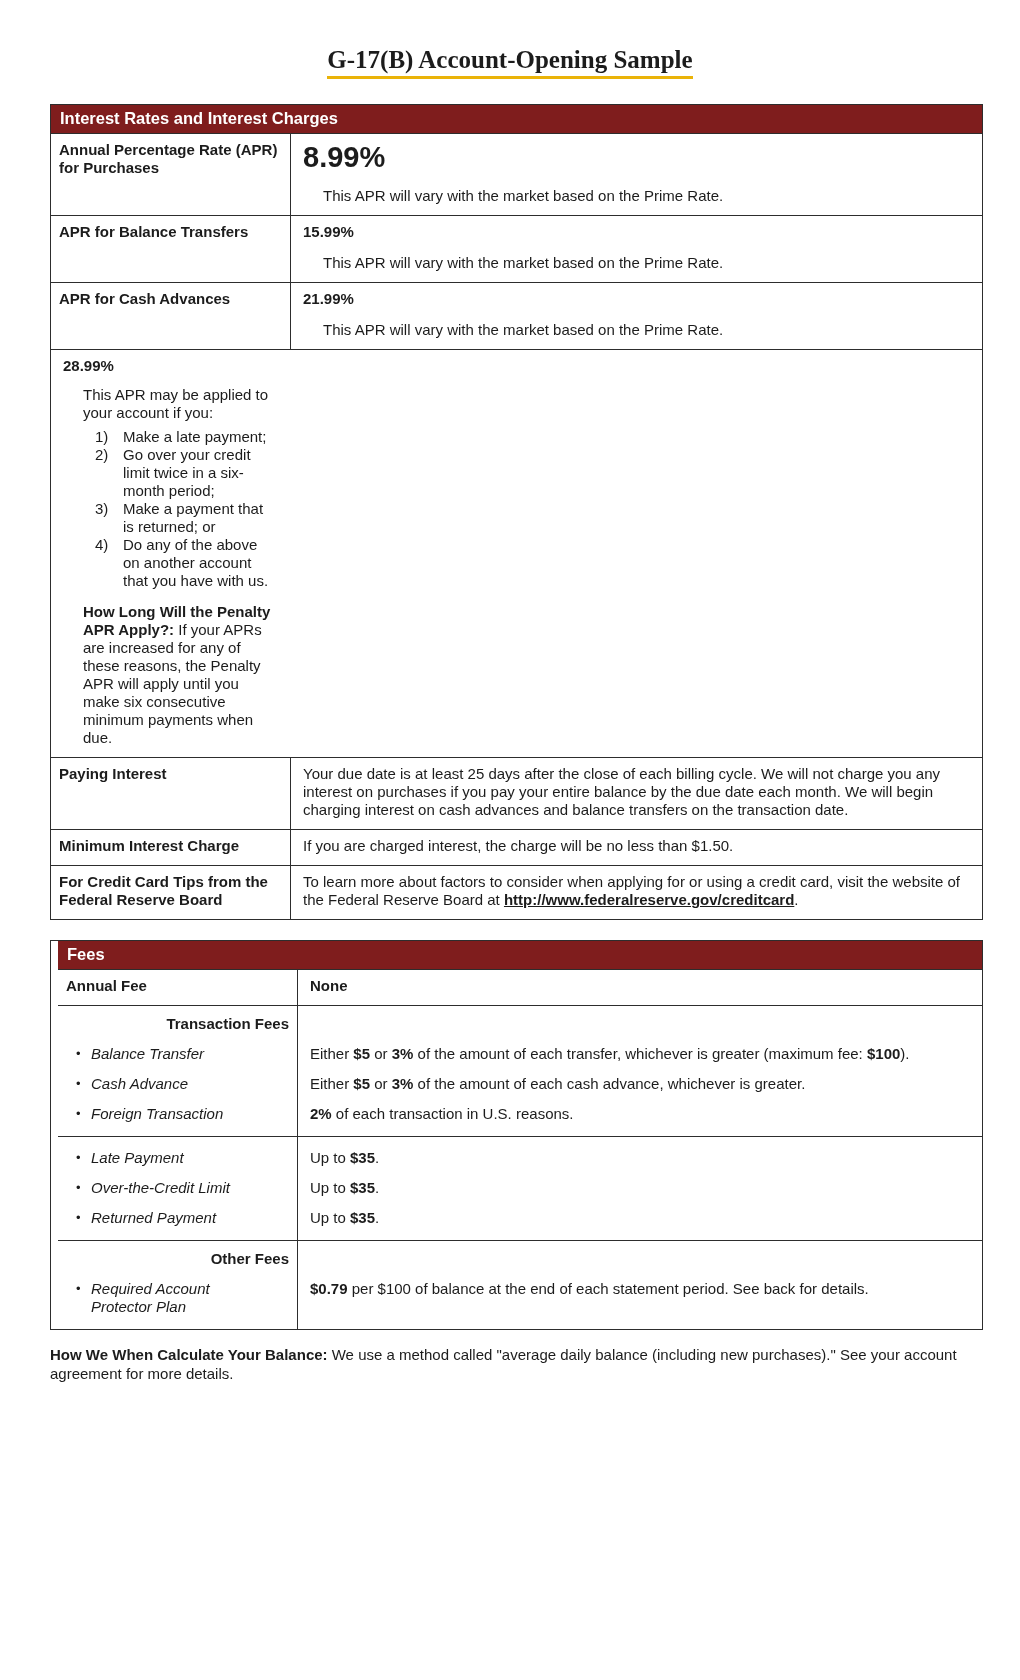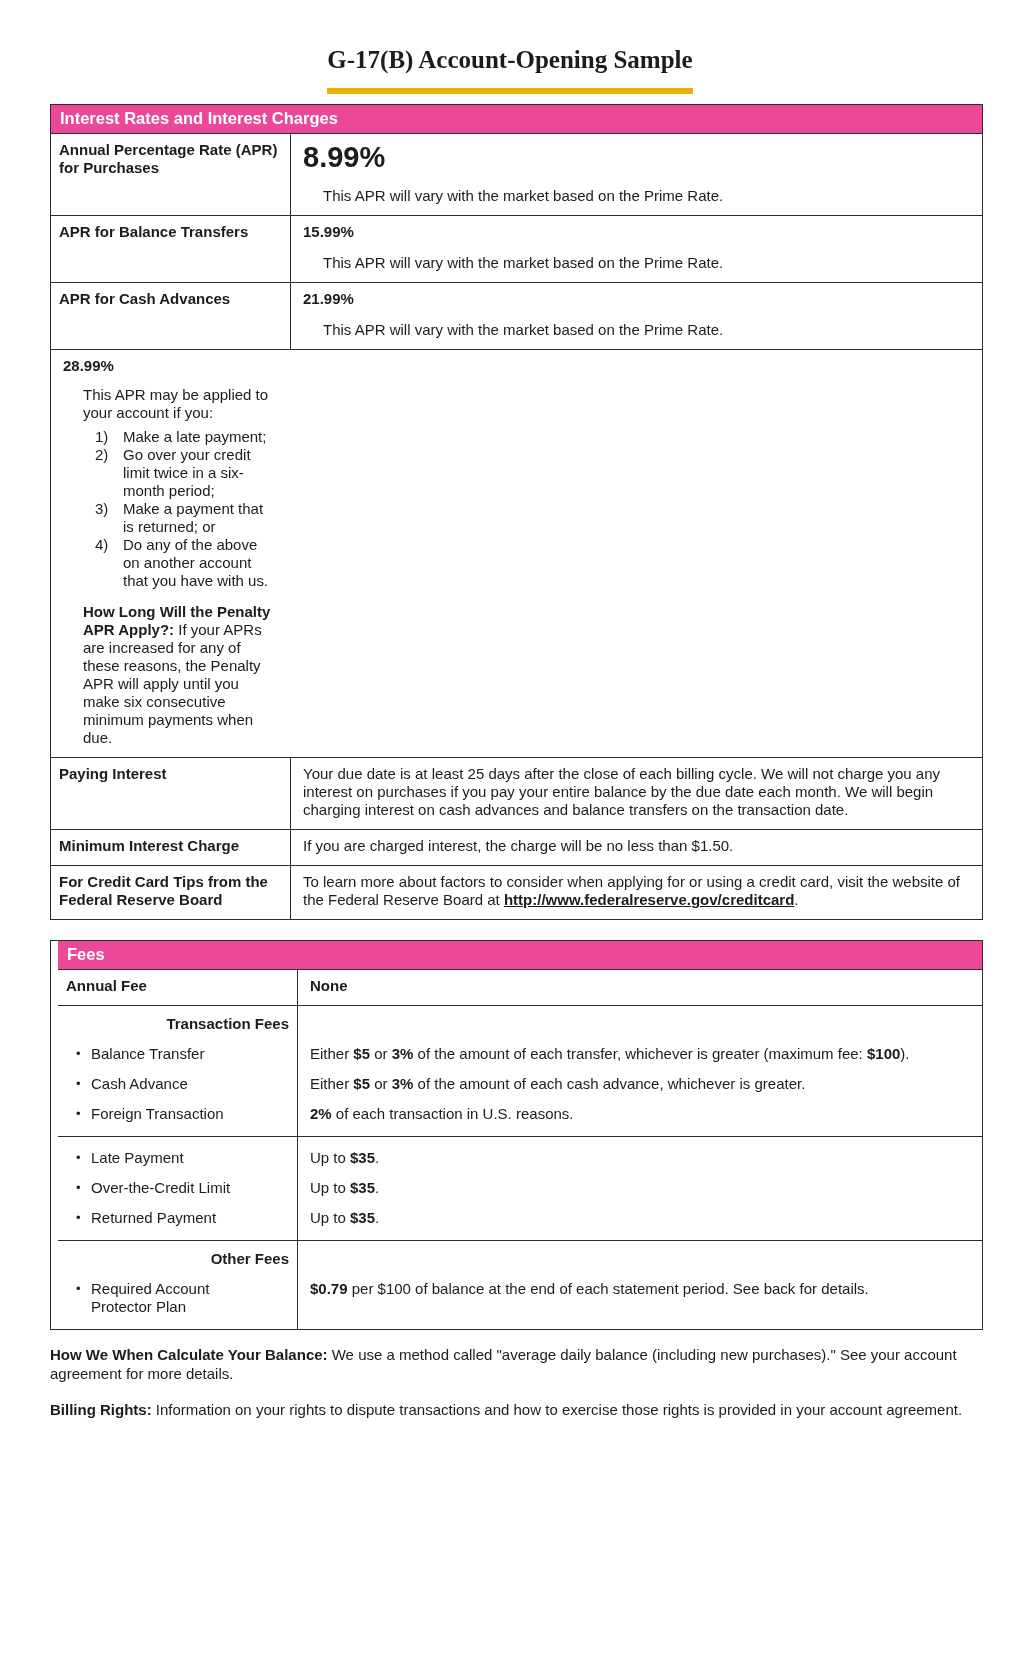--- a/index.html
+++ b/index.html
@@ -9,34 +9,34 @@
     font-family: "Liberation Sans", sans-serif;
     color: #1c1c1c;
     -webkit-font-smoothing: antialiased;
   }
   .page { position: relative; width: 1020px; height: 1680px; background: #fff; overflow: hidden; }
 
   .doc-title { text-align: center; padding-top: 46px; }
   .doc-title .t {
     font-family: "Liberation Serif", serif;
     font-size: 25px; font-weight: bold;
-    border-bottom: 6px solid #eab308;
-    padding-bottom: 15px;
+    border-bottom: 3px solid #eab308;
+    padding-bottom: 3px;
   }
 
   .tbl {
     margin-left: 50px; width: 933px;
     border: 1.5px solid #2d2d2d;
     font-size: 15px; line-height: 18px;
   }
   .tbl-interest { margin-top: 30px; }
   .tbl-fees { margin-top: 20px; padding-left: 7px; }
 
   .tbl-head {
-    background: #ec4899; color: #ffffff;
+    background: #7f1d1d; color: #ffffff;
     font-weight: bold; font-size: 16.5px;
     padding: 4px 8px 6px 9px;
   }
 
   .row { display: grid; grid-template-columns: 240px 1fr; border-top: 1.5px solid #2d2d2d; }
   .cl {
     border-right: 1.5px solid #2d2d2d;
     padding: 7px 10px 8px 8px;
     font-weight: bold;
   }
@@ -55,21 +55,21 @@
 
   
   .grp { border-top: 1.5px solid #2d2d2d; }
   .fee-sub { display: grid; grid-template-columns: 240px 1fr; }
   .fee-sub .sl { border-right: 1.5px solid #2d2d2d; }
   .gtitle { font-weight: bold; padding: 9px 8px 0 8px; text-align: right; }
   .item .sl { padding: 12px 8px 0 18px; display: grid; grid-template-columns: 15px 1fr; align-items: start; }
   .item .sr { padding: 12px 16px 0 12px; }
   .item.last .sl, .item.last .sr { padding-bottom: 13px; }
   .bdot { font-size: 13px; line-height: 18px; }
-  .btxt { max-width: 152px; }
+  .btxt { max-width: 152px; font-style: italic; }
 
   .footer-notes { margin: 15px 0 0 50px; width: 933px; font-size: 15px; line-height: 19px; }
   .fnote { margin-bottom: 17px; }
 
   .seg-b { font-weight: bold; }
 </style>
 </head>
 <body>
 
 <div class="page">
@@ -217,16 +217,15 @@
           <span class="bdot">•</span>
           <span class="btxt">Required Account Protector Plan</span>
         </div>
         <div class="sr"><span class="seg-b">$0.79</span><span> per $100 of balance at the end of each statement period.  See back for details.</span></div>
       </div>
     </div>
   </div>
 
   <div class="footer-notes">
     <div class="fnote"><span class="seg-b">How We When Calculate Your Balance:</span><span> We use a method called "average daily balance (including new purchases)." See your account agreement for more details.</span></div>
-    <div class="fnote"><span class="seg-b">Billing Rights:</span><span> Information on your rights to dispute transactions and how to exercise those rights is provided in your account agreement.</span></div>
   </div>
 
 </div>
 
 </body></html>

